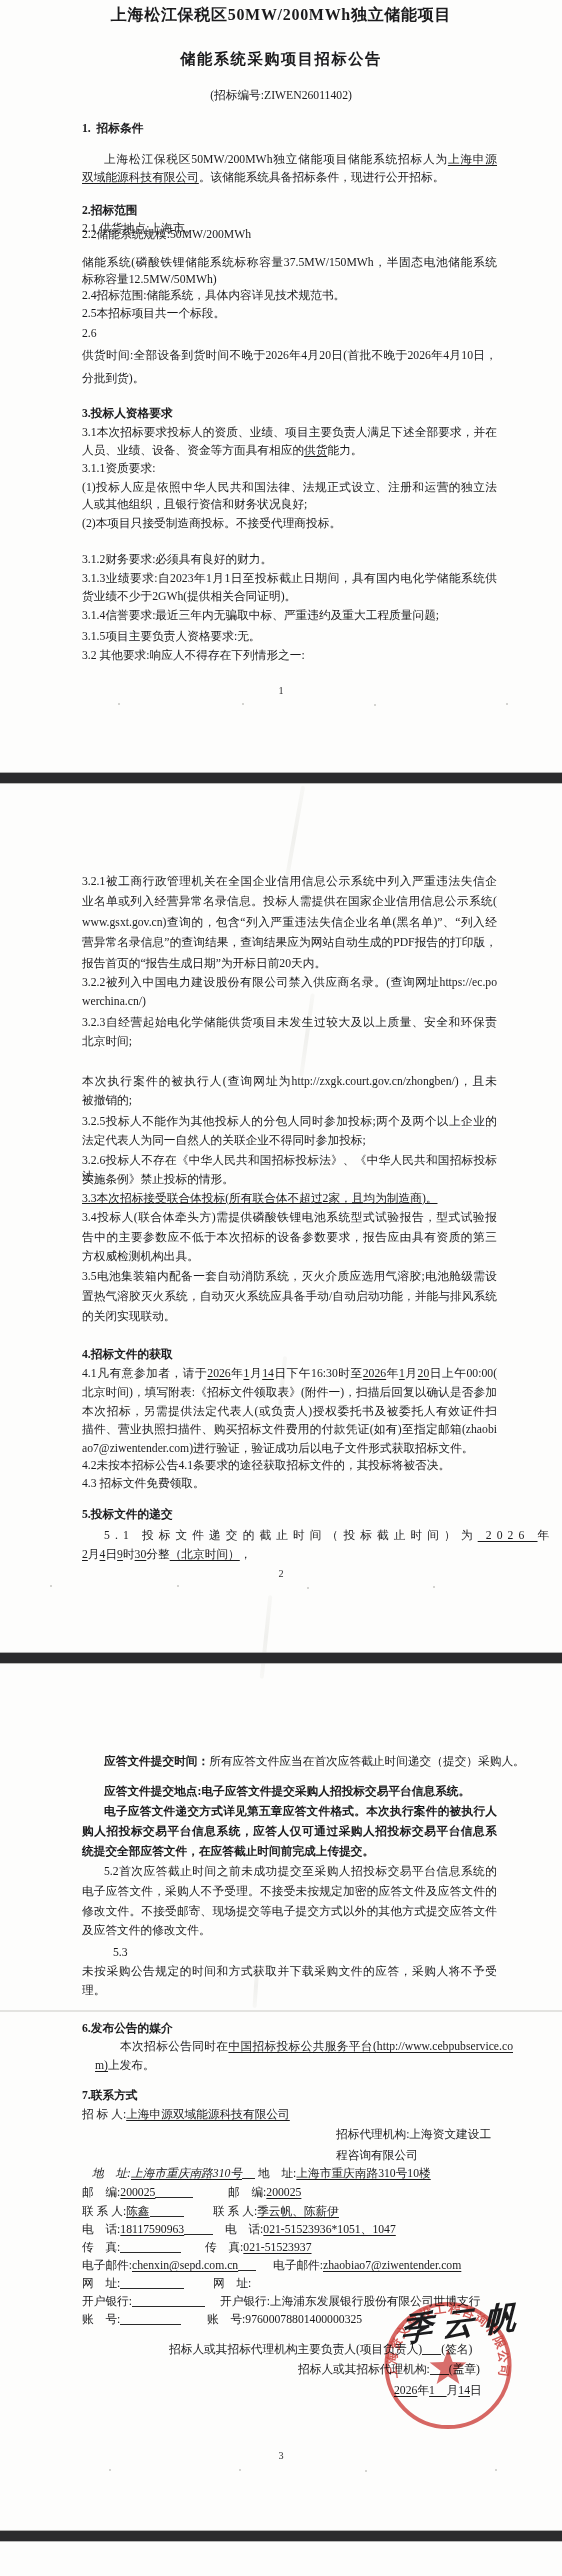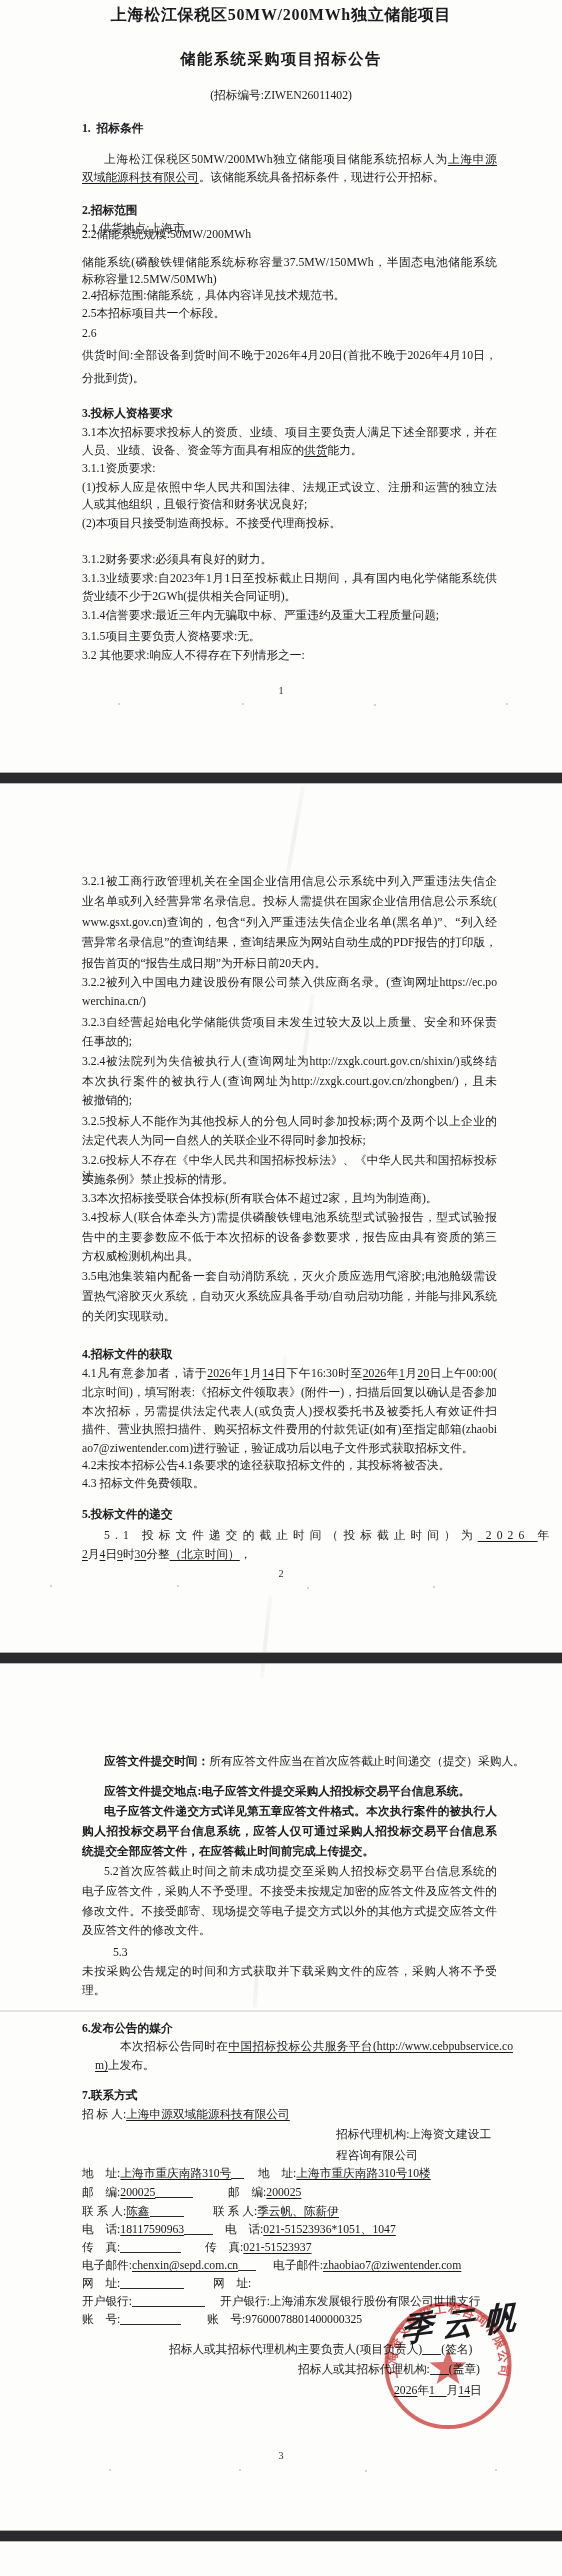--- a/index.html
+++ b/index.html
@@ -103,29 +103,28 @@
     <div class="ln" style="top: 648px; left: 82px;"><span>3.2 其他要求:响应人不得存在下列情形之一:</span></div>
     <div class="ln pg" style="top: 683px;"><span>1</span></div>
     <div class="ln j" style="top: 874px; left: 82px; width: 415px;"><span>3.2.1被工商行政管理机关在全国企业信用信息公示系统中列入严重违法失信企</span></div>
     <div class="ln j" style="top: 894px; left: 82px; width: 415px;"><span>业名单或列入经营异常名录信息。投标人需提供在国家企业信用信息公示系统(</span></div>
     <div class="ln j" style="top: 915px; left: 82px; width: 415px;"><span>www.gsxt.gov.cn)查询的，包含“列入严重违法失信企业名单(黑名单)”、“列入经</span></div>
     <div class="ln j" style="top: 935px; left: 82px; width: 415px;"><span>营异常名录信息”的查询结果，查询结果应为网站自动生成的PDF报告的打印版，</span></div>
     <div class="ln" style="top: 956px; left: 82px;"><span>报告首页的“报告生成日期”为开标日前20天内。</span></div>
     <div class="ln j" style="top: 975px; left: 82px; width: 415px;"><span>3.2.2被列入中国电力建设股份有限公司禁入供应商名录。(查询网址https://ec.po</span></div>
     <div class="ln" style="top: 994px; left: 82px;"><span>werchina.cn/)</span></div>
     <div class="ln j" style="top: 1015px; left: 82px; width: 415px;"><span>3.2.3自经营起始电化学储能供货项目未发生过较大及以上质量、安全和环保责</span></div>
-    <div class="ln" style="top: 1034px; left: 82px;"><span>任事故的;</span></div>
-    <div class="ln j" style="top: 1054px; left: 82px; width: 415px;"><span>3.2.4被法院列为失信被执行人(查询网址为http://zxgk.court.gov.cn/shixin/)或终结</span></div>
+    <div class="ln" style="top: 1034px; left: 82px;"><span>北京时间;</span></div>
     <div class="ln j" style="top: 1074px; left: 82px; width: 415px;"><span>本次执行案件的被执行人(查询网址为http://zxgk.court.gov.cn/zhongben/)，且未</span></div>
     <div class="ln" style="top: 1093px; left: 82px;"><span>被撤销的;</span></div>
     <div class="ln j" style="top: 1114px; left: 82px; width: 415px;"><span>3.2.5投标人不能作为其他投标人的分包人同时参加投标;两个及两个以上企业的</span></div>
     <div class="ln" style="top: 1133px; left: 82px;"><span>法定代表人为同一自然人的关联企业不得同时参加投标;</span></div>
     <div class="ln j" style="top: 1153px; left: 82px; width: 415px;"><span>3.2.6投标人不存在《中华人民共和国招标投标法》、《中华人民共和国招标投标法</span></div>
     <div class="ln" style="top: 1172px; left: 82px;"><span>实施条例》禁止投标的情形。</span></div>
-    <div class="ln" style="top: 1191px; left: 82px;"><span>3.3本次招标接受联合体投标(所有联合体不超过2家，且均为制造商)。</span></div>
+    <div class="ln" style="top: 1191px; left: 82px; text-decoration: underline;"><span>3.3本次招标接受联合体投标(所有联合体不超过2家，且均为制造商)。</span></div>
     <div class="ln j" style="top: 1210px; left: 82px; width: 415px;"><span>3.4投标人(联合体牵头方)需提供磷酸铁锂电池系统型式试验报告，型式试验报</span></div>
     <div class="ln j" style="top: 1230px; left: 82px; width: 415px;"><span>告中的主要参数应不低于本次招标的设备参数要求，报告应由具有资质的第三</span></div>
     <div class="ln" style="top: 1249px; left: 82px;"><span>方权威检测机构出具。</span></div>
     <div class="ln j" style="top: 1269px; left: 82px; width: 415px;"><span>3.5电池集装箱内配备一套自动消防系统，灭火介质应选用气溶胶;电池舱级需设</span></div>
     <div class="ln j" style="top: 1289px; left: 82px; width: 415px;"><span>置热气溶胶灭火系统，自动灭火系统应具备手动/自动启动功能，并能与排风系统</span></div>
     <div class="ln" style="top: 1309px; left: 82px;"><span>的关闭实现联动。</span></div>
     <div class="ln h" style="top: 1347px; left: 82px;"><span>4.招标文件的获取</span></div>
     <div class="ln j" style="top: 1366px; left: 82px; width: 415px;"><span>4.1凡有意参加者，请于</span><span class="u">2026</span><span>年</span><span class="u">1</span><span>月</span><span class="u">14</span><span>日下午16:30时至</span><span class="u">2026</span><span>年</span><span class="u">1</span><span>月</span><span class="u">20</span><span>日上午00:00(</span></div>
     <div class="ln j" style="top: 1385px; left: 82px; width: 415px; font-family: Liberation Serif, serif;"><span>北京时间)，填写附表:《招标文件领取表》(附件一)，扫描后回复以确认是否参加</span></div>
     <div class="ln j" style="top: 1404px; left: 82px; width: 415px;"><span>本次招标，另需提供法定代表人(或负责人)授权委托书及被委托人有效证件扫</span></div>
@@ -149,21 +148,21 @@
     <div class="ln" style="top: 1945px; left: 113px;"><span>5.3</span></div>
     <div class="ln j" style="top: 1964px; left: 82px; width: 415px;"><span>未按采购公告规定的时间和方式获取并下载采购文件的应答，采购人将不予受</span></div>
     <div class="ln" style="top: 1983px; left: 82px;"><span>理。</span></div>
     <div class="ln h" style="top: 2021px; left: 82px;"><span>6.发布公告的媒介</span></div>
     <div class="ln j" style="top: 2039px; left: 120px; width: 393px;"><span>本次招标公告同时在</span><span class="u">中国招标投标公共服务平台(http://www.cebpubservice.co</span></div>
     <div class="ln" style="top: 2058px; left: 82px; margin-left: 13px;"><span class="u">m)</span><span>上发布。</span></div>
     <div class="ln h" style="top: 2088px; left: 82px;"><span>7.联系方式</span></div>
     <div class="ln" style="top: 2107px; left: 82px;"><span>招 标 人:</span><span class="u">上海申源双域能源科技有限公司</span></div>
     <div class="ln" style="top: 2127px; left: 336px;"><span>招标代理机构:上海资文建设工</span></div>
     <div class="ln" style="top: 2148px; left: 336px;"><span>程咨询有限公司</span></div>
-    <div class="ln" style="top: 2166px; left: 82px;"><span>地　址:</span><span class="u">上海市重庆南路310号</span><span class="blank" style="width: 13px;"></span></div>
+    <div class="ln" style="top: 2166px; left: 92px; font-style: italic;"><span>地　址:</span><span class="u">上海市重庆南路310号</span><span class="blank" style="width: 13px;"></span></div>
     <div class="ln" style="top: 2166px; left: 258px;"><span>地　址:</span><span class="u">上海市重庆南路310号10楼</span></div>
     <div class="ln" style="top: 2185px; left: 82px;"><span>邮　编:</span><span class="u">200025</span><span class="blank" style="width: 38px;"></span></div>
     <div class="ln" style="top: 2185px; left: 228px;"><span>邮　编:</span><span class="u">200025</span></div>
     <div class="ln" style="top: 2204px; left: 82px;"><span>联 系 人:</span><span class="u">陈鑫</span><span class="blank" style="width: 34px;"></span></div>
     <div class="ln" style="top: 2204px; left: 213px;"><span>联 系 人:</span><span class="u">季云帆、陈薪伊</span></div>
     <div class="ln" style="top: 2222px; left: 82px;"><span>电　话:</span><span class="u">18117590963</span><span class="blank" style="width: 29px;"></span></div>
     <div class="ln" style="top: 2222px; left: 225px;"><span>电　话:</span><span class="u">021-51523936*1051、1047</span></div>
     <div class="ln" style="top: 2240px; left: 82px;"><span>传　真:</span><span class="blank" style="width: 61px;"></span></div>
     <div class="ln" style="top: 2240px; left: 205px;"><span>传　真:</span><span class="u">021-51523937</span></div>
     <div class="ln" style="top: 2258px; left: 82px;"><span>电子邮件:</span><span class="u">chenxin@sepd.com.cn</span><span class="blank" style="width: 17.5px;"></span></div>

